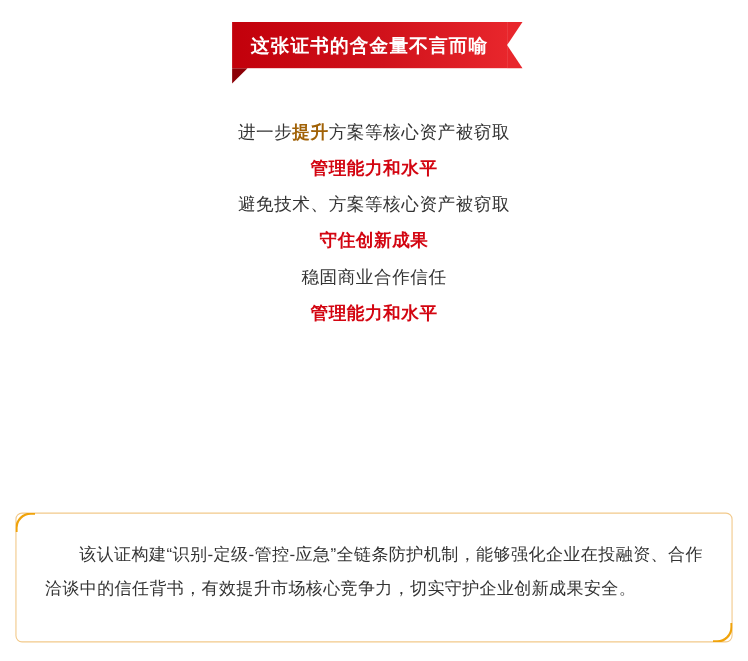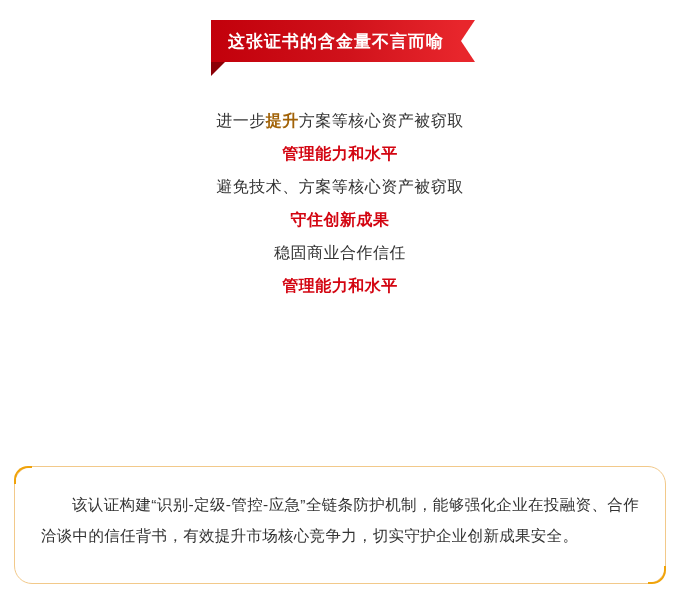--- a/index.html
+++ b/index.html
@@ -85,21 +85,21 @@
   }
 
   
   .note-box {
     position: absolute;
     left: 14px;
     top: 466px;
     width: 652px;
     height: 118px;
     border: 1px solid #f2c98a;
-    border-radius: 18px;
+    border-radius: 6px;
     box-sizing: border-box;
     background: #ffffff;
   }
   .note-inner {
     padding: 22px 26px 0 26px;
   }
   .note-p {
     font-size: 15.5px;
     line-height: 31px;
     color: #333333;

